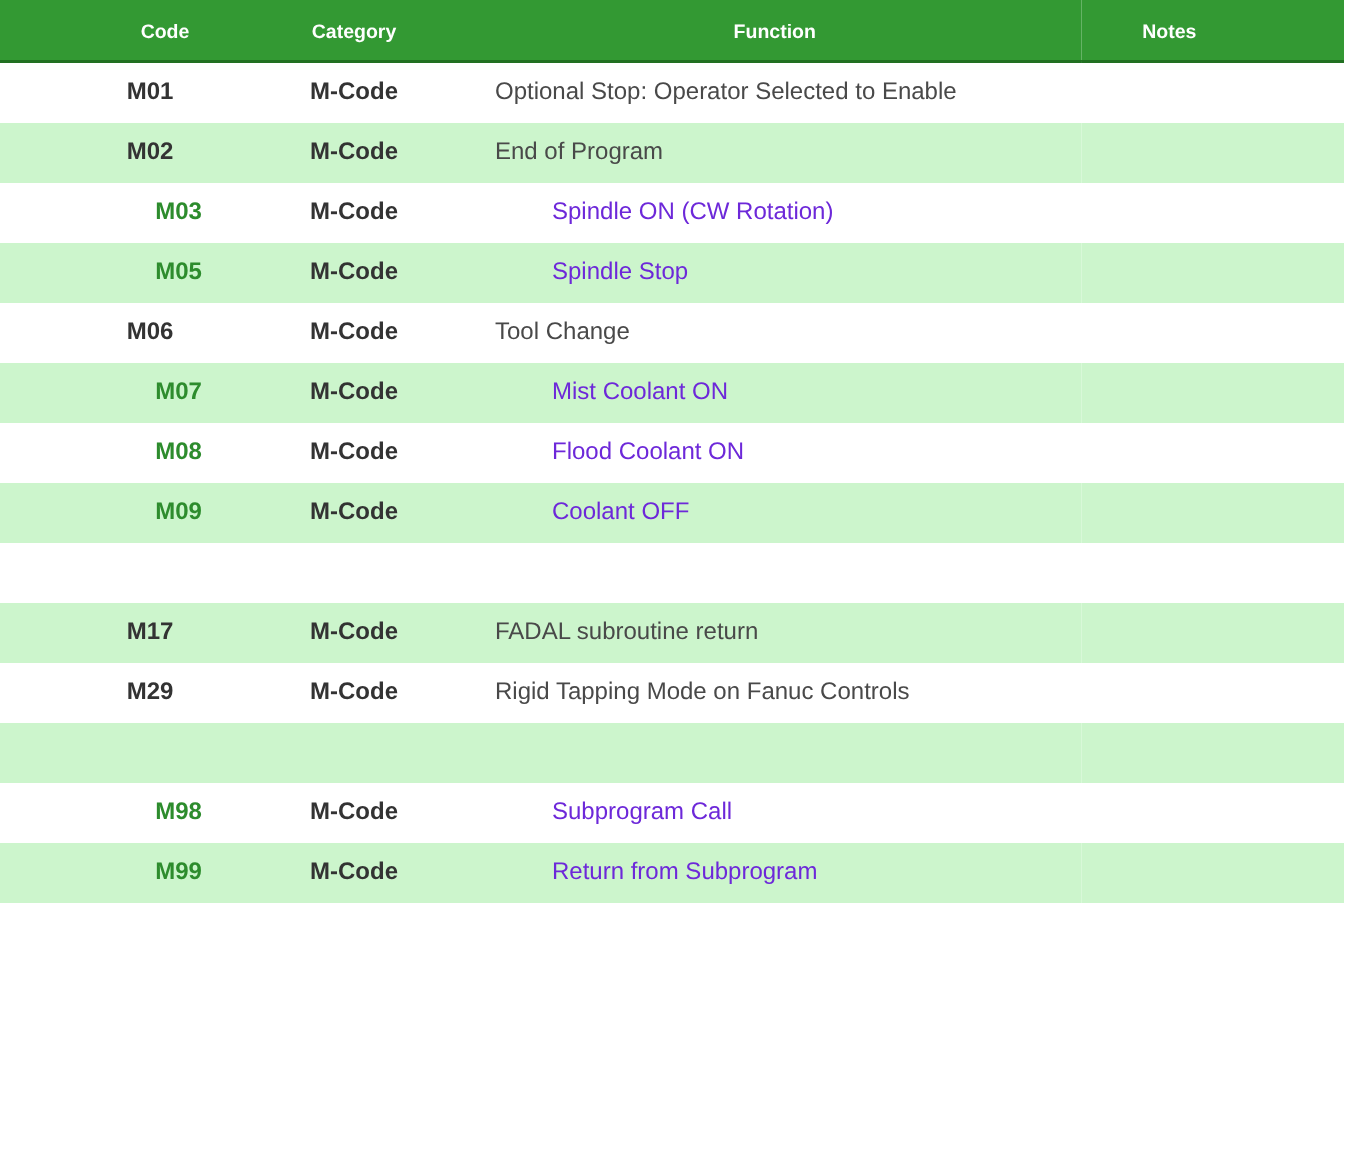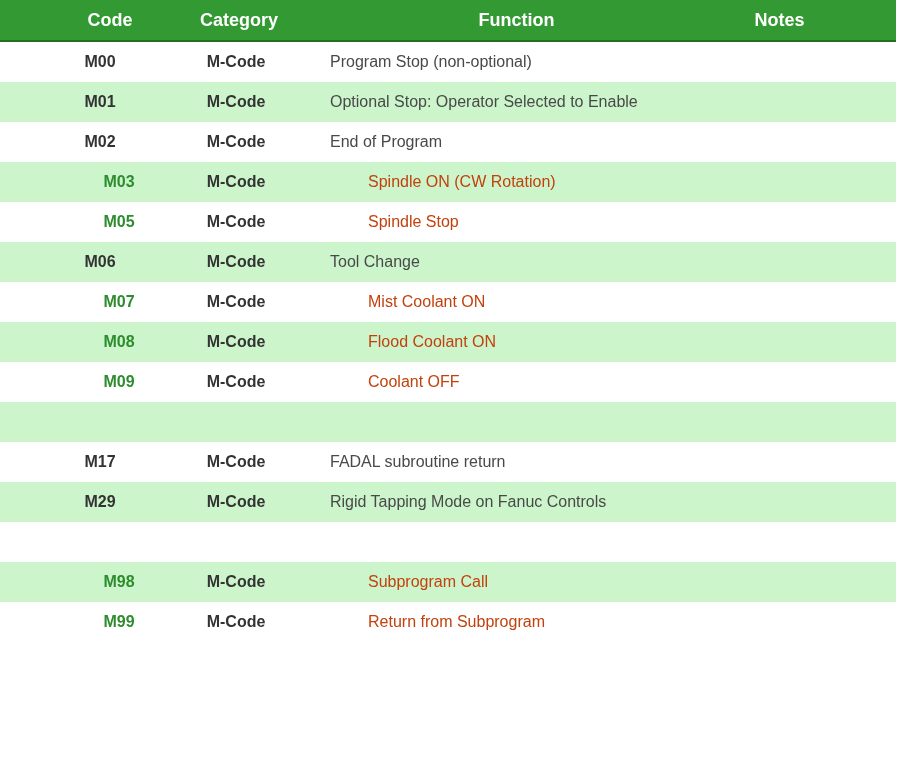--- a/index.html
+++ b/index.html
@@ -20,21 +20,21 @@
     width: 896px;
   }
   col.col-code     { width: 200px; }
   col.col-category { width: 72px;  }
   col.col-function { width: 449px; }
   col.col-notes    { width: 175px; }
 
   thead th {
     background: #339933;
     color: #ffffff;
-    font-size: 18px;
+    font-size: 13px;
     font-weight: 700;
     height: 40px;
     text-align: center;
     white-space: nowrap;
     border-bottom: 2px solid #217021;
     padding: 0;
   }
   thead th.h-code     { padding-left: 20px; }
   thead th.h-function { padding-left: 40px; }
   thead th.h-notes    { padding-right: 58px; text-align: center; }
@@ -55,21 +55,21 @@
     text-align: center;
     color: #333333;
   }
   td.c-function {
     text-align: left;
     padding-left: 58px;
   }
   td.c-notes { text-align: center; }
 
   .green-code { color: #2d8c2d; }
-  .green-fn   { color: #c2410c; }
+  .green-fn   { color: #6d28d9; }
   a.cell-link { text-decoration: none; margin-left: 38px; }
 </style>
 </head>
 <body>
 
 <div class="table-wrap">
   <table class="mcode-table">
     <colgroup>
       <col class="col-code">
       <col class="col-category">
@@ -78,26 +78,20 @@
     </colgroup>
     <thead>
       <tr>
         <th class="h-code">Code</th>
         <th class="h-category">Category</th>
         <th class="h-function">Function</th>
         <th class="h-notes">Notes</th>
       </tr>
     </thead>
     <tbody>
-        <tr>
-          <td class="c-code">M00</td>
-          <td class="c-category">M-Code</td>
-          <td class="c-function">Program Stop (non-optional)</td>
-          <td class="c-notes"></td>
-        </tr>
         <tr>
           <td class="c-code">M01</td>
           <td class="c-category">M-Code</td>
           <td class="c-function">Optional Stop: Operator Selected to Enable</td>
           <td class="c-notes"></td>
         </tr>
         <tr>
           <td class="c-code">M02</td>
           <td class="c-category">M-Code</td>
           <td class="c-function">End of Program</td>

